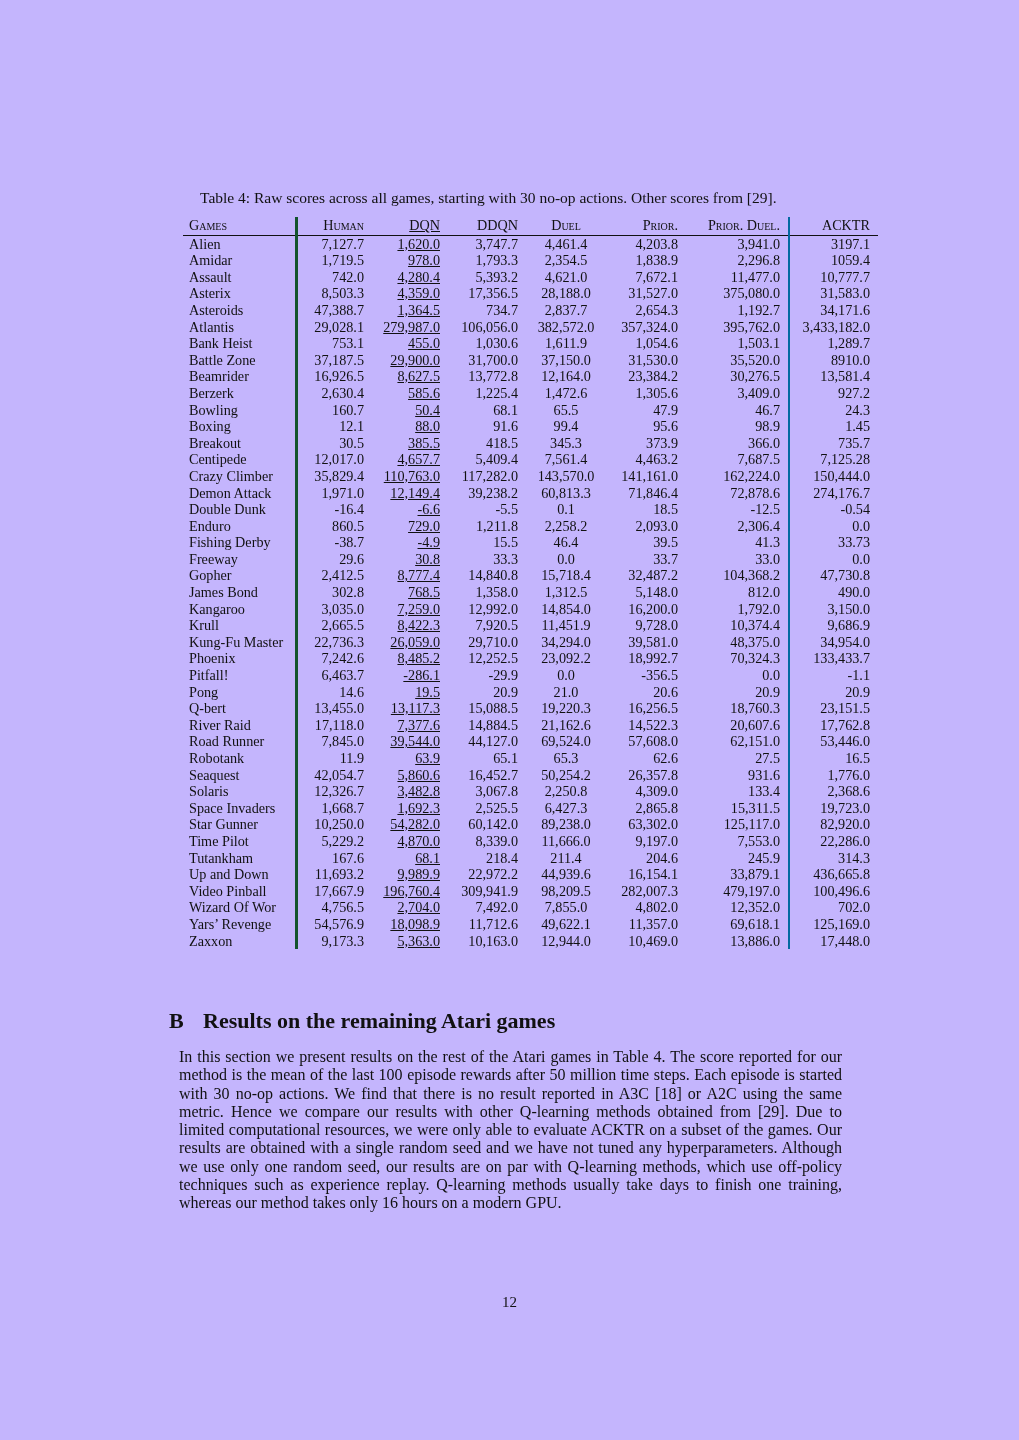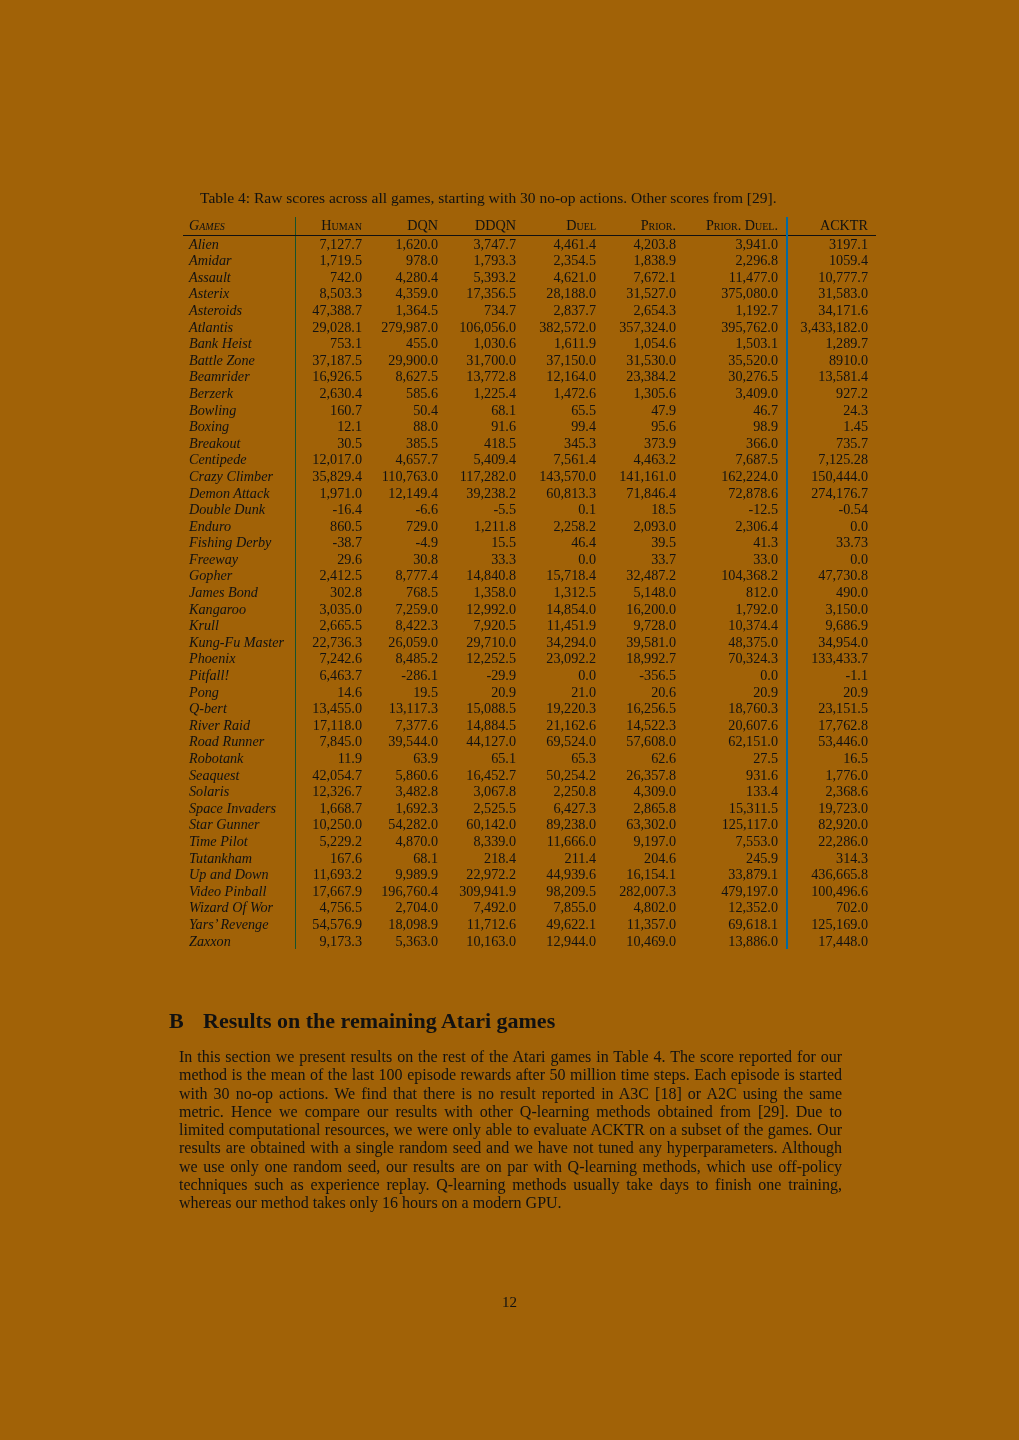--- a/index.html
+++ b/index.html
@@ -1,26 +1,26 @@
 <!DOCTYPE html>
 <html><head>
 <meta charset="utf-8">
 <style>
   body { margin:0; background:#fff; }
-  .page { position:relative; width:1019px; height:1440px; background:#a16207; color:#111;
+  .page { position:relative; width:1019px; height:1440px; background:#c4b5fd; color:#111;
           font-family:"Liberation Serif", "DejaVu Serif", serif; }
   .caption { position:absolute; left:200px; top:189px; font-size:15.5px; }
   table { position:absolute; left:183px; top:217px; border-collapse:collapse; font-size:14.2px; line-height:16.6px; }
   th { font-weight:normal; font-variant:small-caps; padding:0 8px 1px 8px; text-align:right; border-bottom:1px solid #111; }
   th:first-child { text-align:left; padding-left:6px; }
   td { padding:0 8px; text-align:right; white-space:nowrap; }
   td:first-child { text-align:left; padding-left:6px; }
   .c0 { width:98px; border-right:1px solid #111; }
-  .c1 { width:58px; } .c2 { width:60px; } .c3 { width:62px; } .c4 { width:64px; } .c5 { width:64px; } .c6 { width:86px; border-right:1px solid #111; } .c7 { width:72px; }
-  td.c0, th.c0 { border-right:1px solid #14532d;font-style:italic; }
+  .c1 { width:58px; } .c2 { width:60px;text-decoration:underline; } .c3 { width:62px; } .c4 { width:64px;text-align:center; } .c5 { width:64px; } .c6 { width:86px; border-right:1px solid #111; } .c7 { width:72px; }
+  td.c0, th.c0 { border-right:3px solid #14532d; }
   td.c6, th.c6 { border-right:2px solid #0369a1; }
   .section { position:absolute; left:169px; top:1008px; font-size:22px; font-weight:bold; }
   .section .num { display:inline-block; width:34px; }
   .para { position:absolute; left:179px; top:1048px; width:663px; font-size:16px; line-height:18.3px; text-align:justify; }
   .pagenum { position:absolute; left:0; width:1019px; top:1294px; text-align:center; font-size:15px; }
 </style>
 </head>
 <body>
 
 <div class="page">

